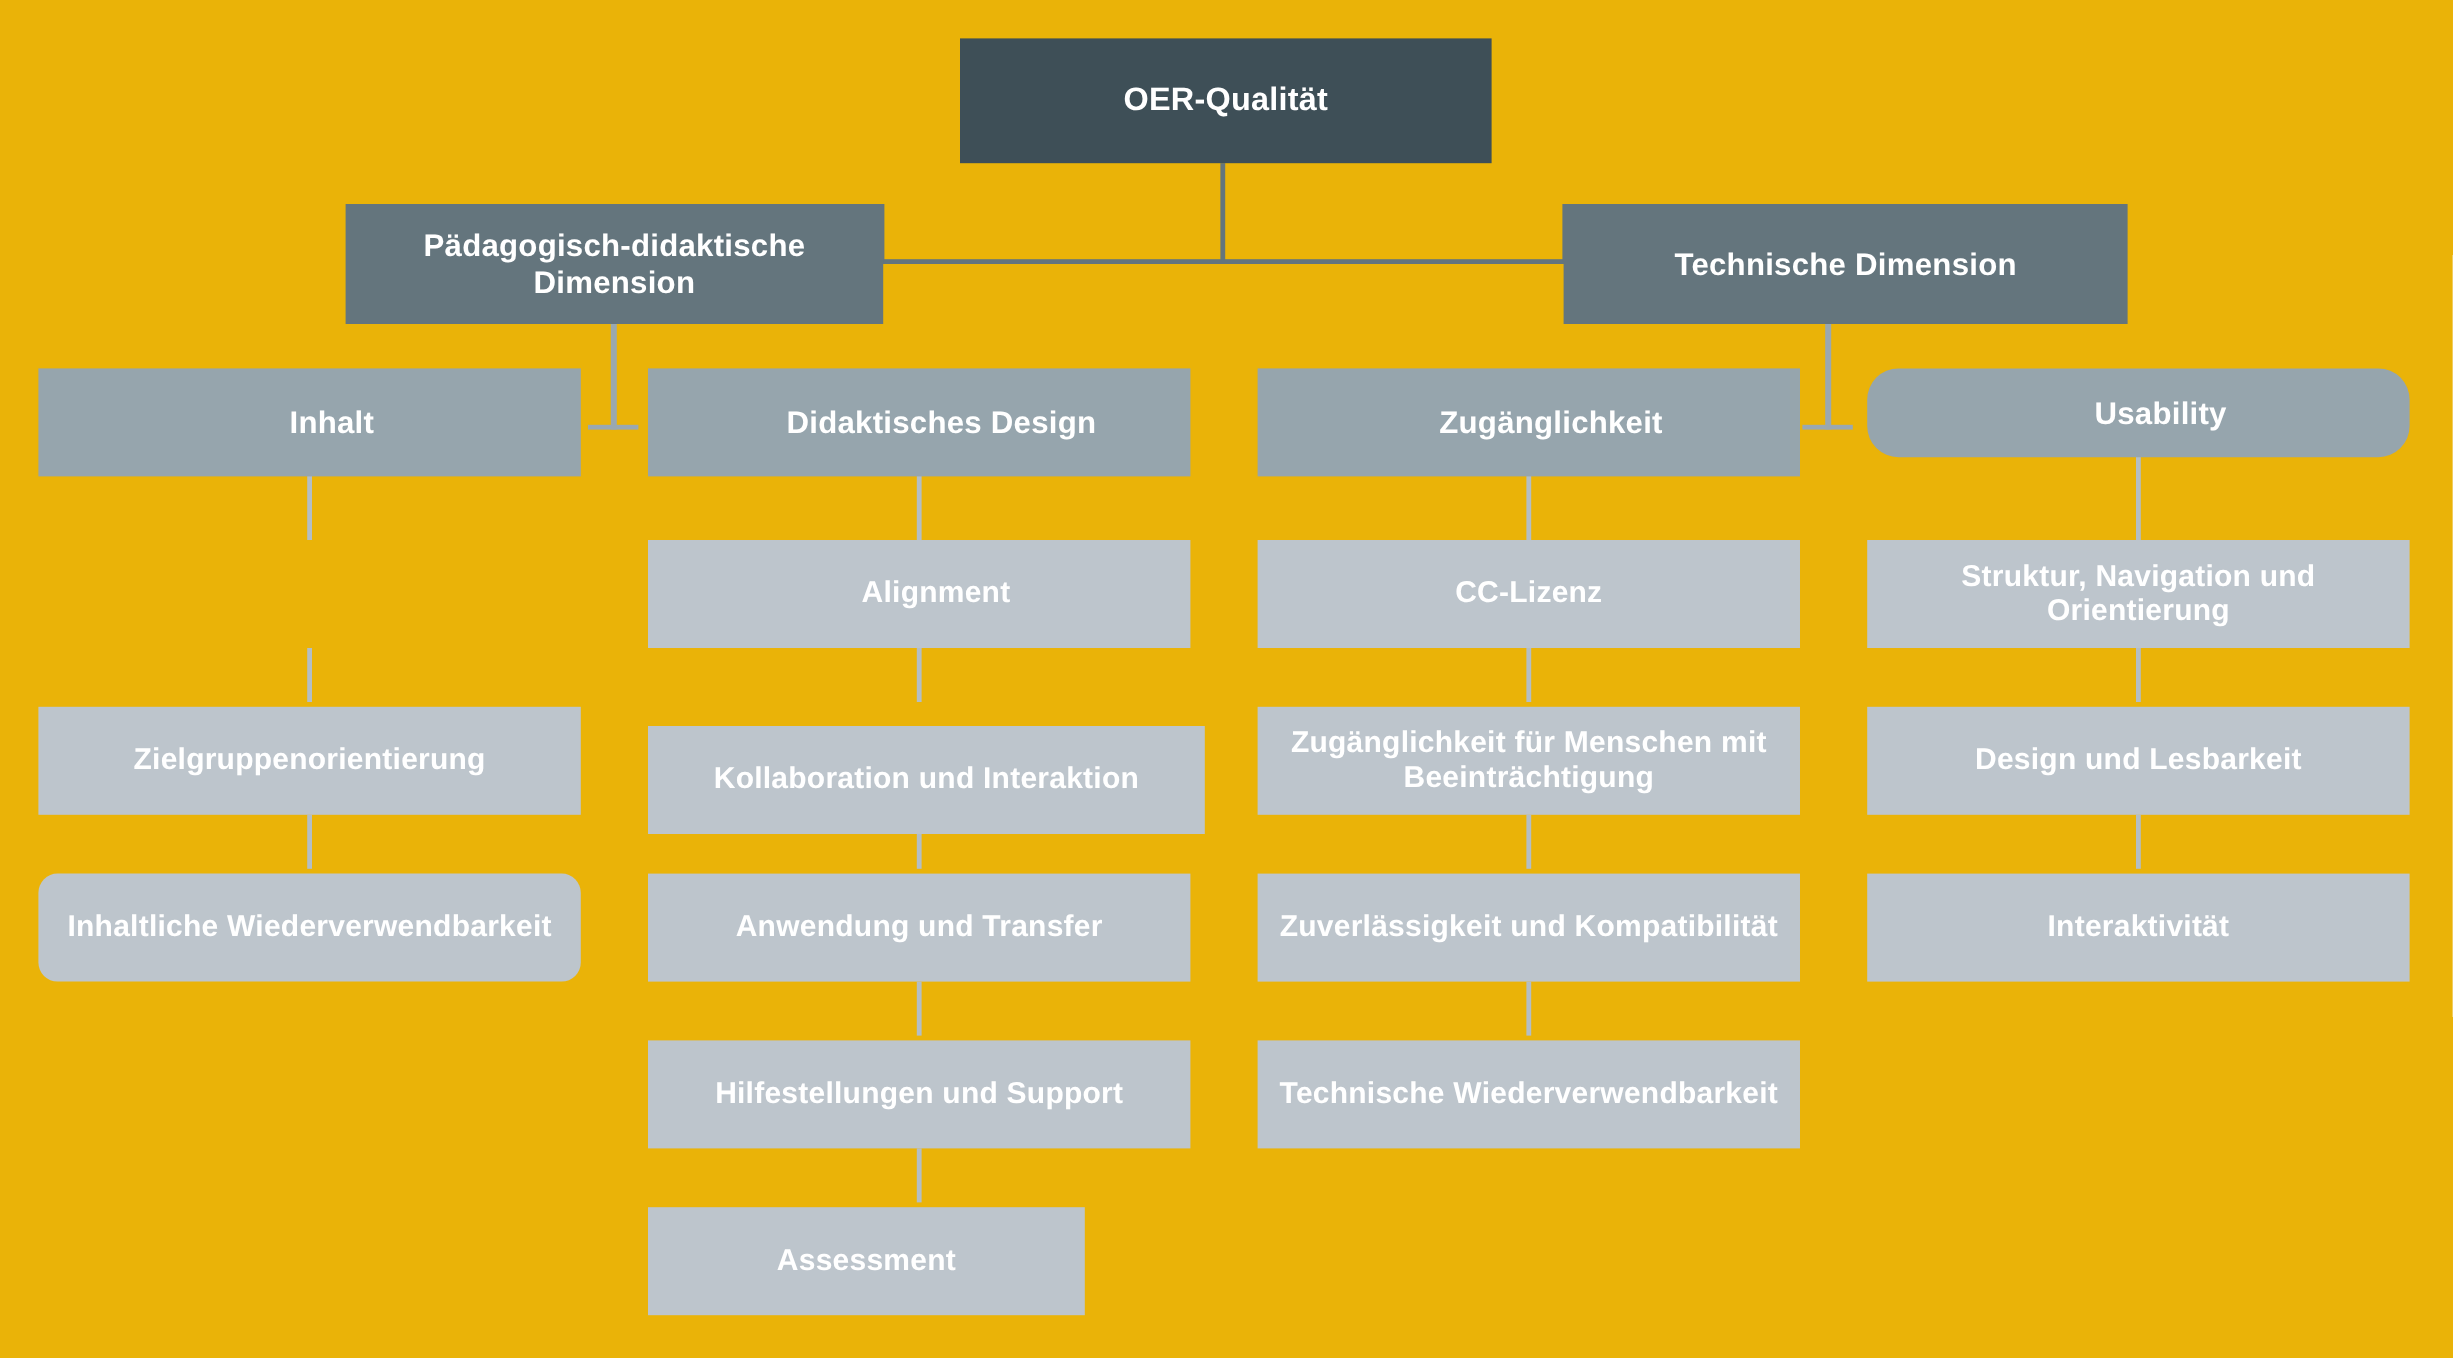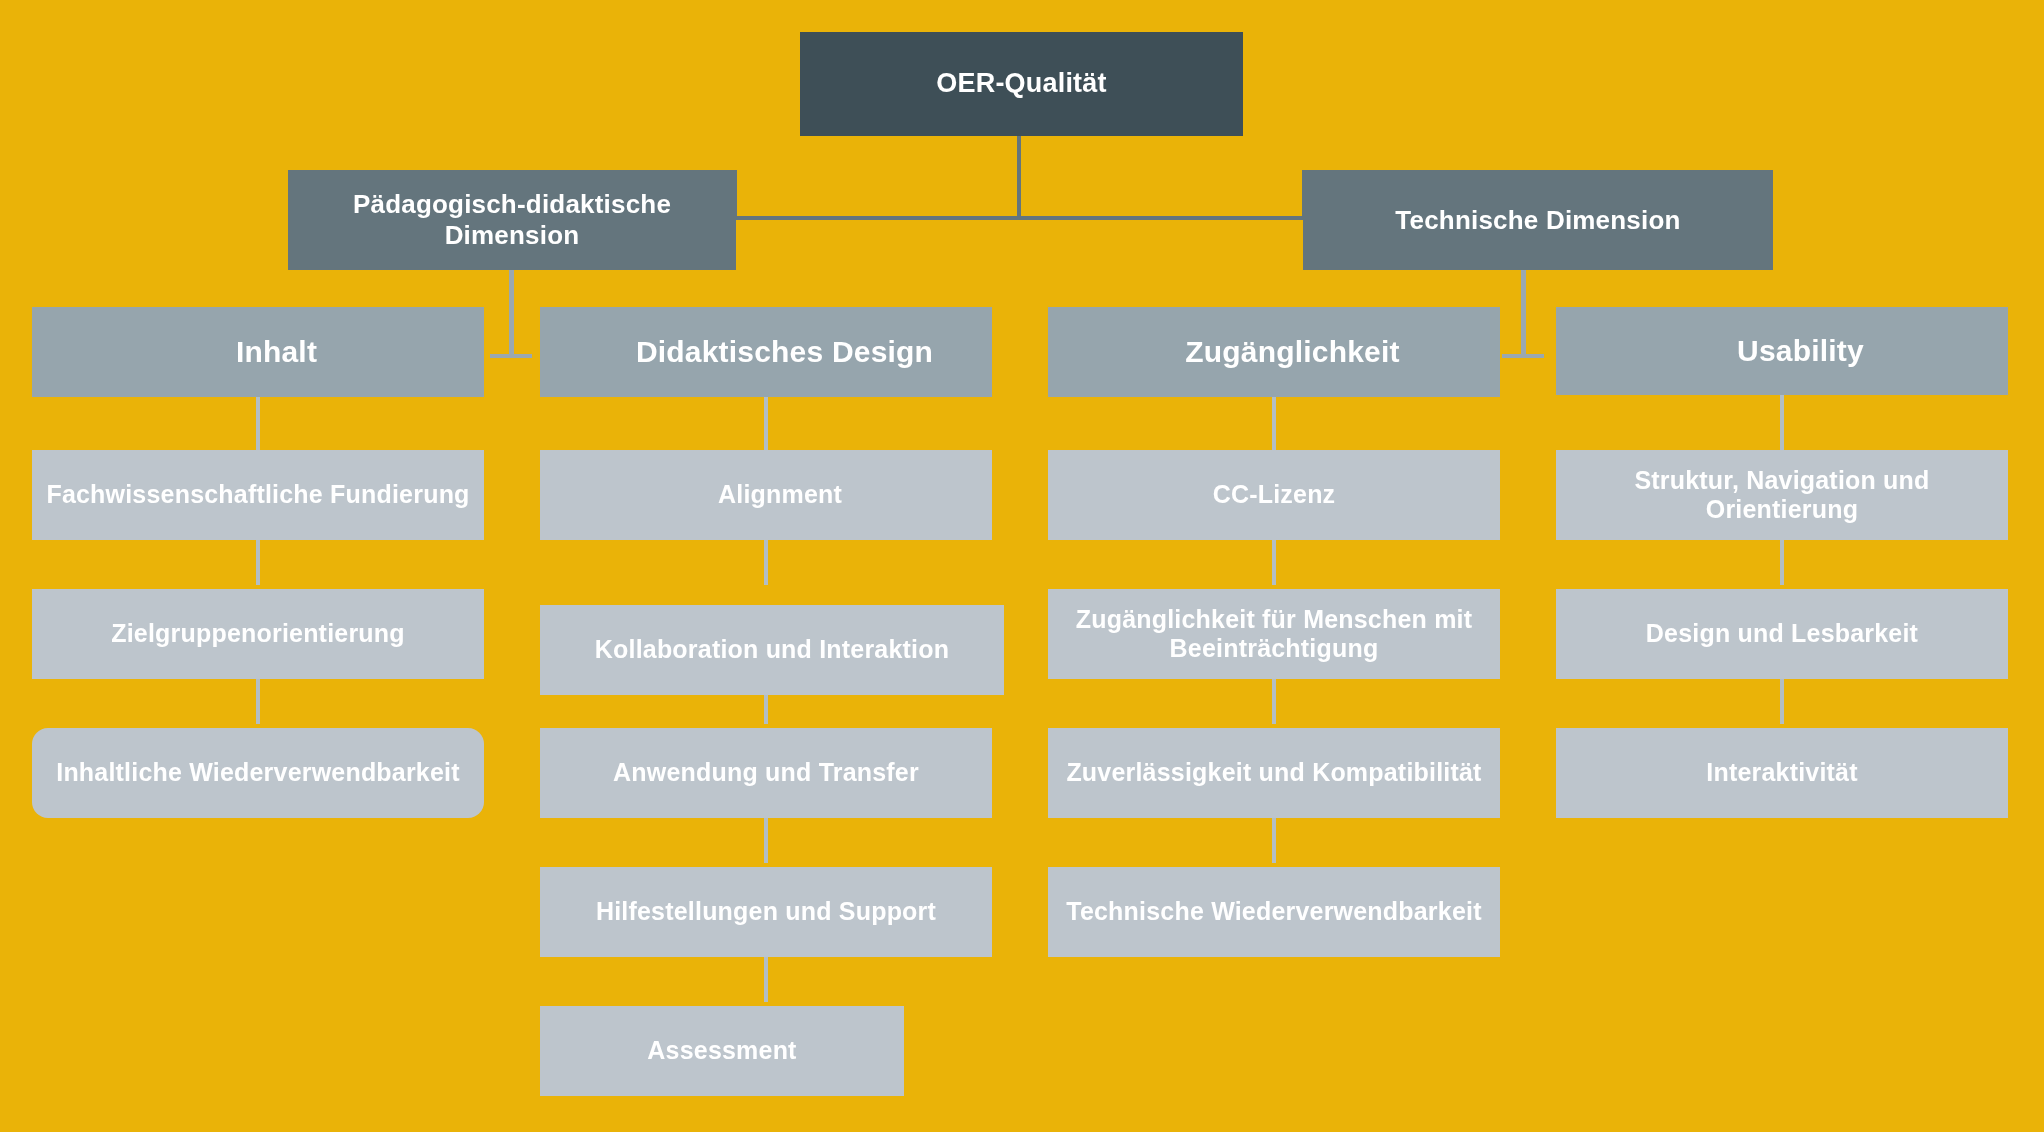--- a/index.html
+++ b/index.html
@@ -35,21 +35,21 @@
     font-size: 27px;
     letter-spacing: 0.2px;
   }
   .lvl1 {
     background: #64757d;
     font-size: 26px;
     letter-spacing: 0.2px;
   }
   .lvl2 {
     background: #96a5ad;
-    font-size: 30px;
+    font-size: 26px;
     letter-spacing: 0.2px;
     padding-left: 47px;
   }
   .lvl3 {
     background: #bdc5cc;
     font-size: 25px;
     letter-spacing: 0.2px;
   }
   .conn {
     position: absolute;
@@ -108,23 +108,22 @@
   <div class="node lvl1" style="left:288px; top:170px; width:448px; height:100px;">Pädagogisch-didaktische Dimension</div>
 
   <div class="node lvl1" style="left:1303px; top:170px; width:470px; height:100px;">Technische Dimension</div>
 
   <div class="node lvl2" style="left:32px; top:307px; width:452px; height:90px;">Inhalt</div>
 
   <div class="node lvl2" style="left:540px; top:307px; width:452px; height:90px;">Didaktisches Design</div>
 
   <div class="node lvl2" style="left:1048px; top:307px; width:452px; height:90px;">Zugänglichkeit</div>
 
-  <div class="node lvl2" style="left:1556px; top:307px; width:452px; height:88px;">Usability</div>
+  <div class="node lvl2" style="left:1556px; top:307px; width:452px; height:74px;border-radius:26px;">Usability</div>
 
-  <div class="node lvl3" style="left:32px; top:450px; width:452px; height:90px;">Fachwissenschaftliche Fundierung</div>
   <div class="node lvl3" style="left:32px; top:589px; width:452px; height:90px;">Zielgruppenorientierung</div>
   <div class="node lvl3" style="left:32px; top:728px; width:452px; height:90px;border-radius:16px;">Inhaltliche Wiederverwendbarkeit</div>
 
   <div class="node lvl3" style="left:540px; top:450px; width:452px; height:90px;padding-left:38px;">Alignment</div>
   <div class="node lvl3" style="left:540px; top:605px; width:464px; height:90px;text-align:right;">Kollaboration und Interaktion</div>
   <div class="node lvl3" style="left:540px; top:728px; width:452px; height:90px;">Anwendung und Transfer</div>
   <div class="node lvl3" style="left:540px; top:867px; width:452px; height:90px;">Hilfestellungen und Support</div>
   <div class="node lvl3" style="left:540px; top:1006px; width:364px; height:90px;">Assessment</div>
 
   <div class="node lvl3" style="left:1048px; top:450px; width:452px; height:90px;">CC-Lizenz</div>

